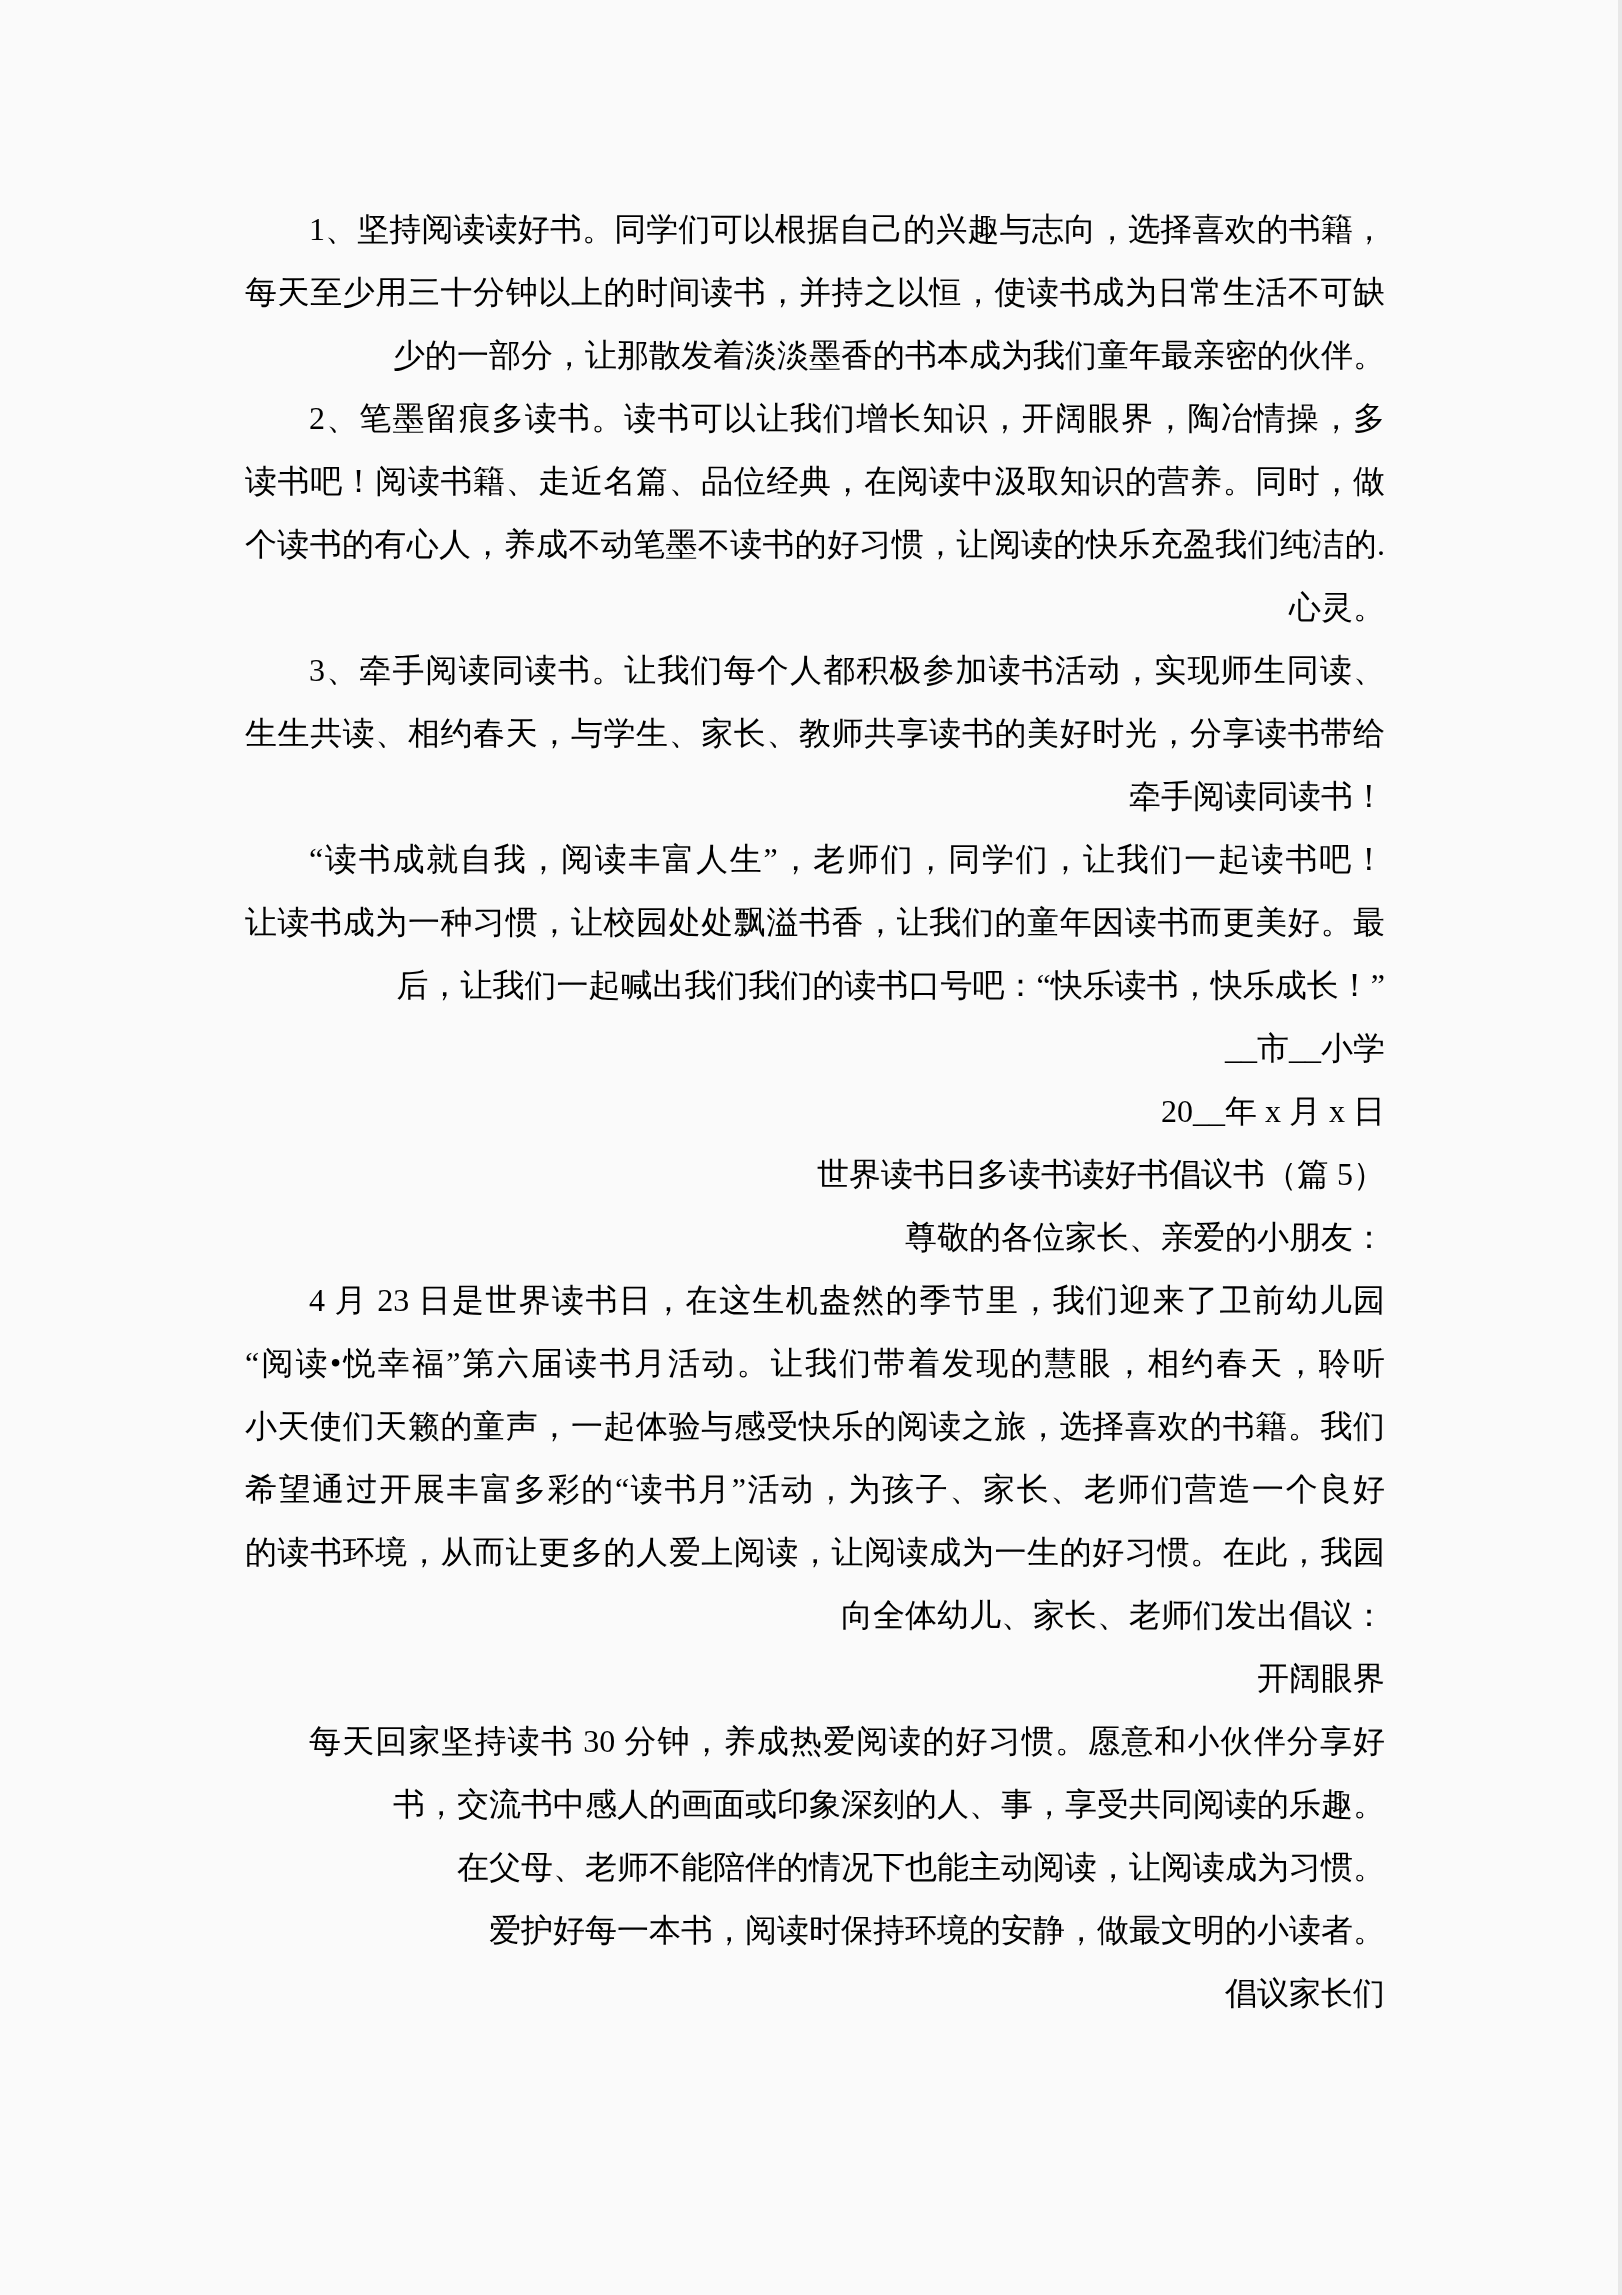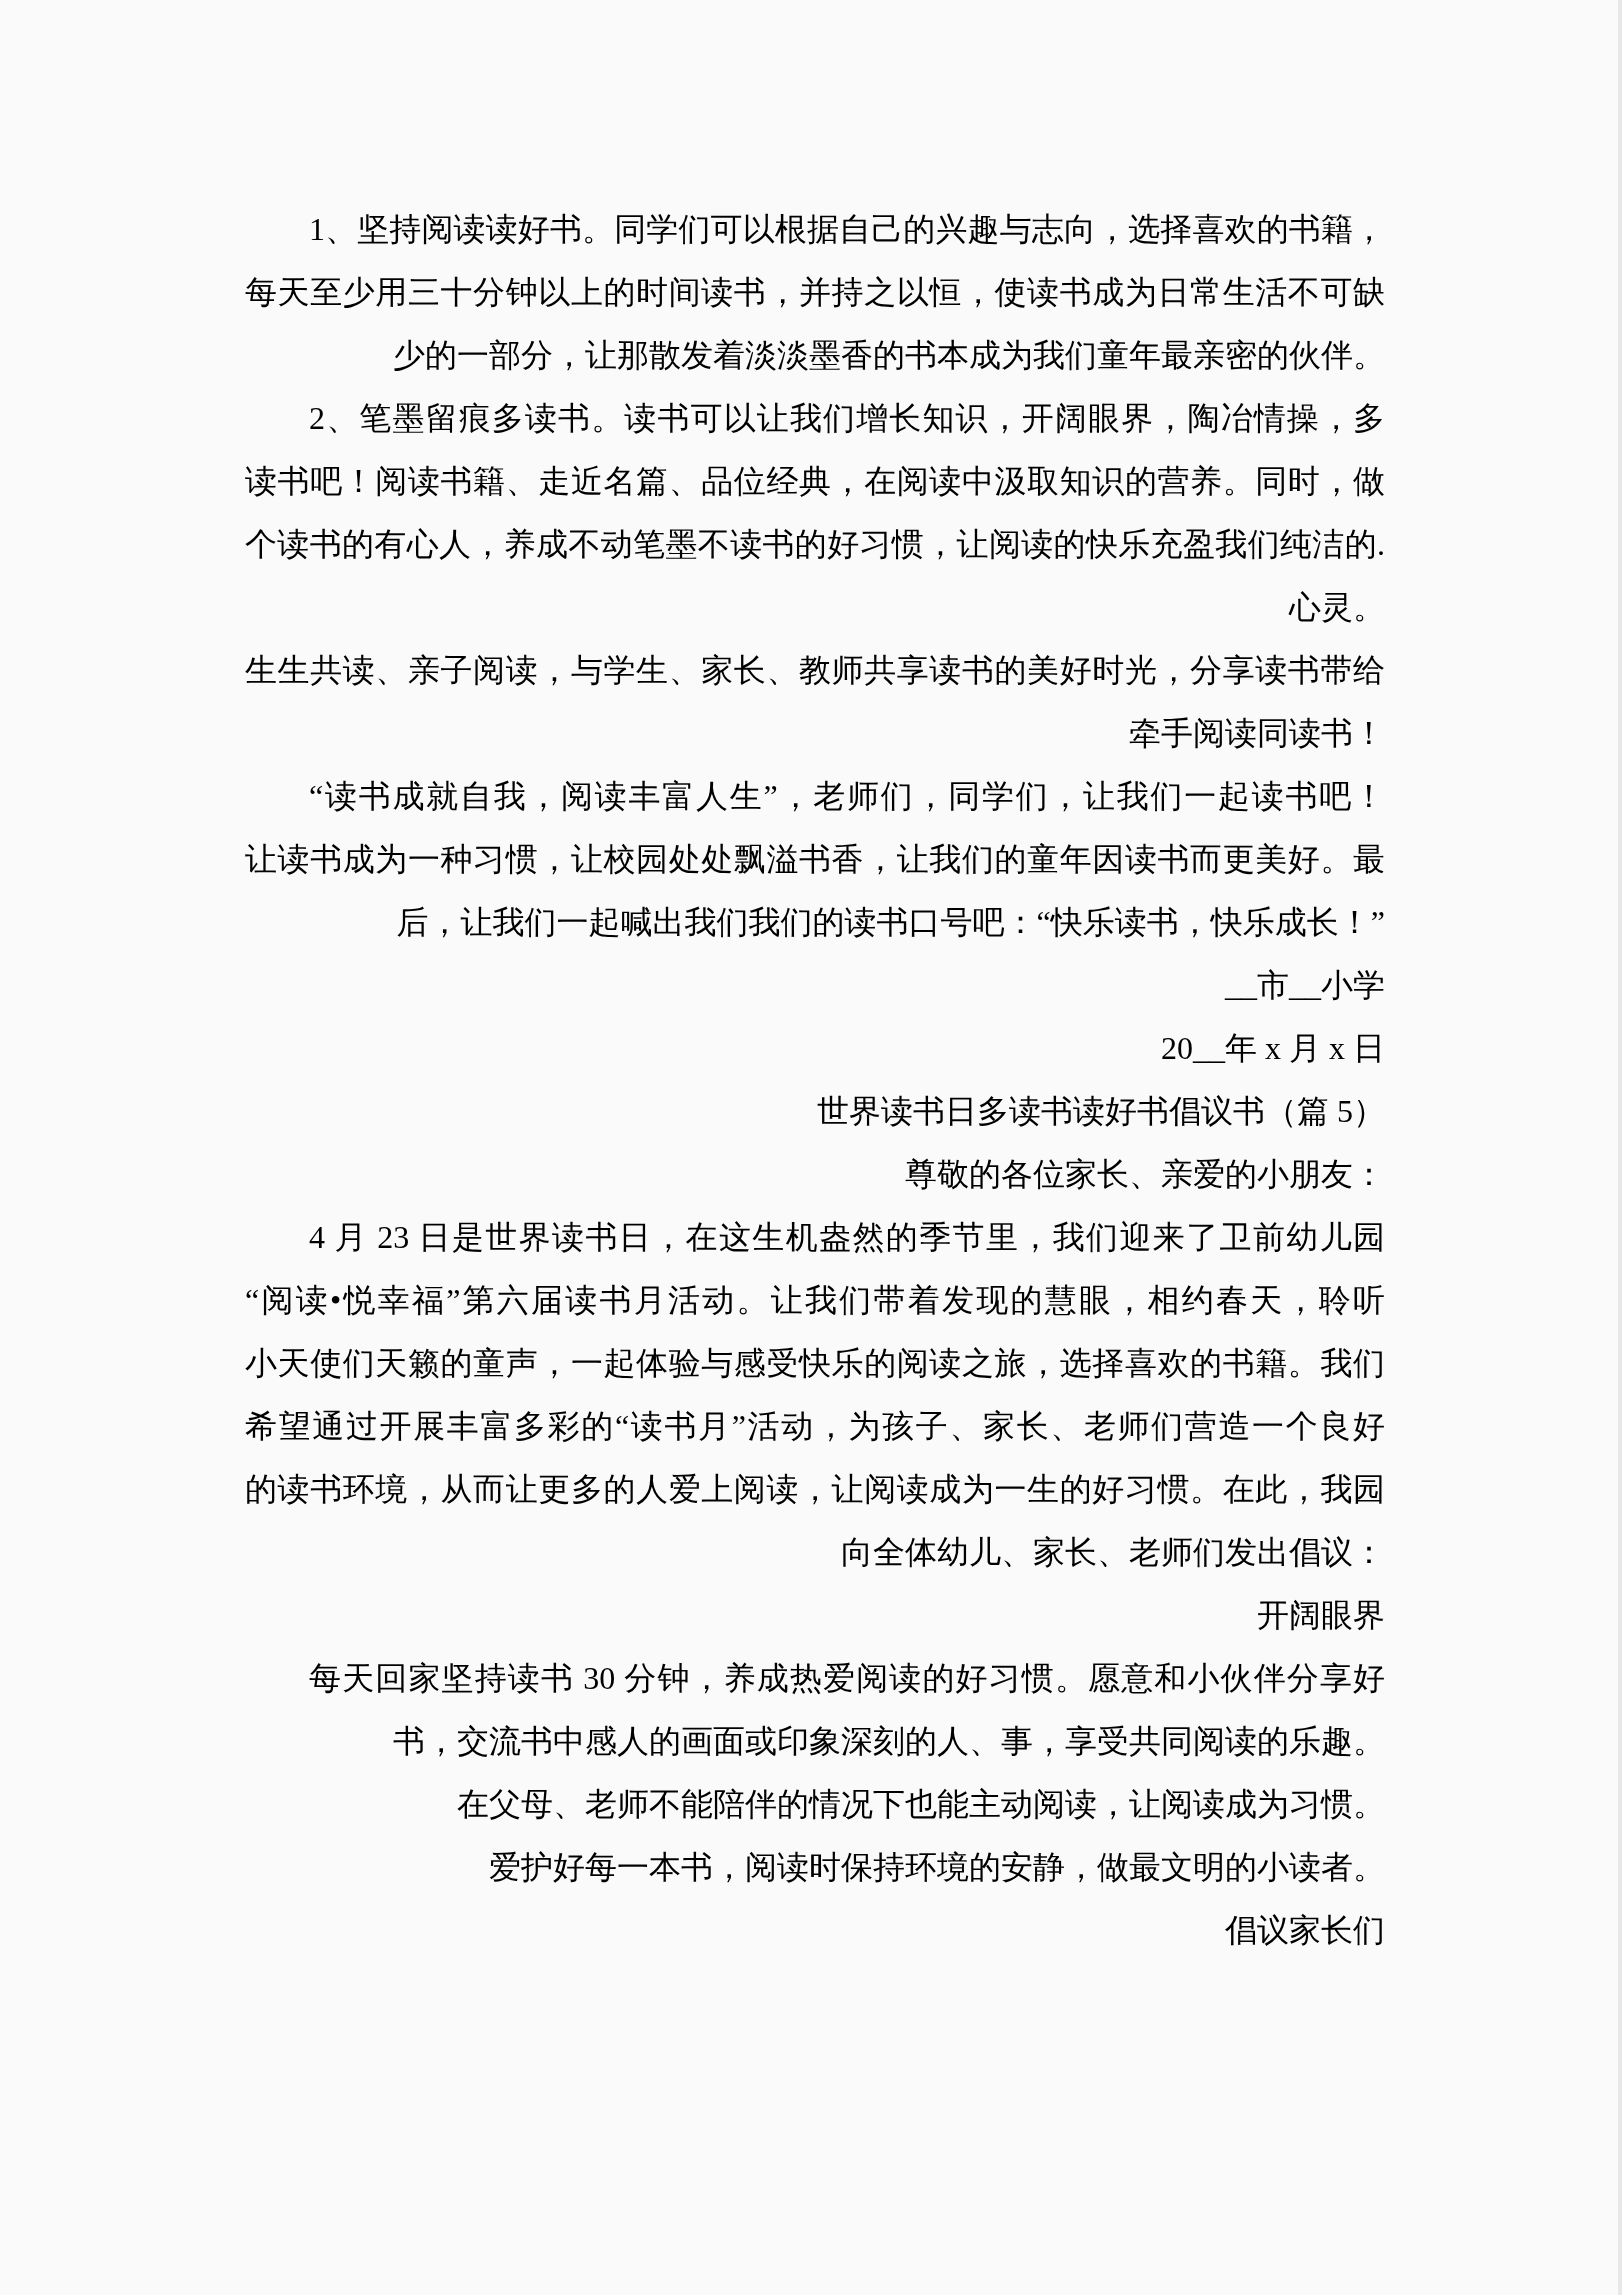--- a/index.html
+++ b/index.html
@@ -46,21 +46,22 @@
 
 <div class="page">
   <div class="content">
     <div class="ln ind jf">1、坚持阅读读好书。同学们可以根据自己的兴趣与志向，选择喜欢的书籍，</div>
     <div class="ln jf">每天至少用三十分钟以上的时间读书，并持之以恒，使读书成为日常生活不可缺</div>
     <div class="ln">少的一部分，让那散发着淡淡墨香的书本成为我们童年最亲密的伙伴。</div>
     <div class="ln ind jf">2、笔墨留痕多读书。读书可以让我们增长知识，开阔眼界，陶冶情操，多</div>
     <div class="ln jf">读书吧！阅读书籍、走近名篇、品位经典，在阅读中汲取知识的营养。同时，做</div>
     <div class="ln jf">个读书的有心人，养成不动笔墨不读书的好习惯，让阅读的快乐充盈我们纯洁的.</div>
     <div class="ln">心灵。</div>
-    <div class="ln jf">生生共读、亲子阅读，与学生、家长、教师共享读书的美好时光，分享读书带给</div>
+    <div class="ln ind jf">3、牵手阅读同读书。让我们每个人都积极参加读书活动，实现师生同读、</div>
+    <div class="ln jf">生生共读、相约春天，与学生、家长、教师共享读书的美好时光，分享读书带给</div>
     <div class="ln">牵手阅读同读书！</div>
     <div class="ln ind jf">“读书成就自我，阅读丰富人生”，老师们，同学们，让我们一起读书吧！</div>
     <div class="ln jf">让读书成为一种习惯，让校园处处飘溢书香，让我们的童年因读书而更美好。最</div>
     <div class="ln">后，让我们一起喊出我们我们的读书口号吧：“快乐读书，快乐成长！”</div>
     <div class="ln ind">__市__小学</div>
     <div class="ln ind">20__年 x 月 x 日</div>
     <div class="ln ind">世界读书日多读书读好书倡议书（篇 5）</div>
     <div class="ln ind">尊敬的各位家长、亲爱的小朋友：</div>
     <div class="ln ind jf">4 月 23 日是世界读书日，在这生机盎然的季节里，我们迎来了卫前幼儿园</div>
     <div class="ln jf">“阅读•悦幸福”第六届读书月活动。让我们带着发现的慧眼，相约春天，聆听</div>

